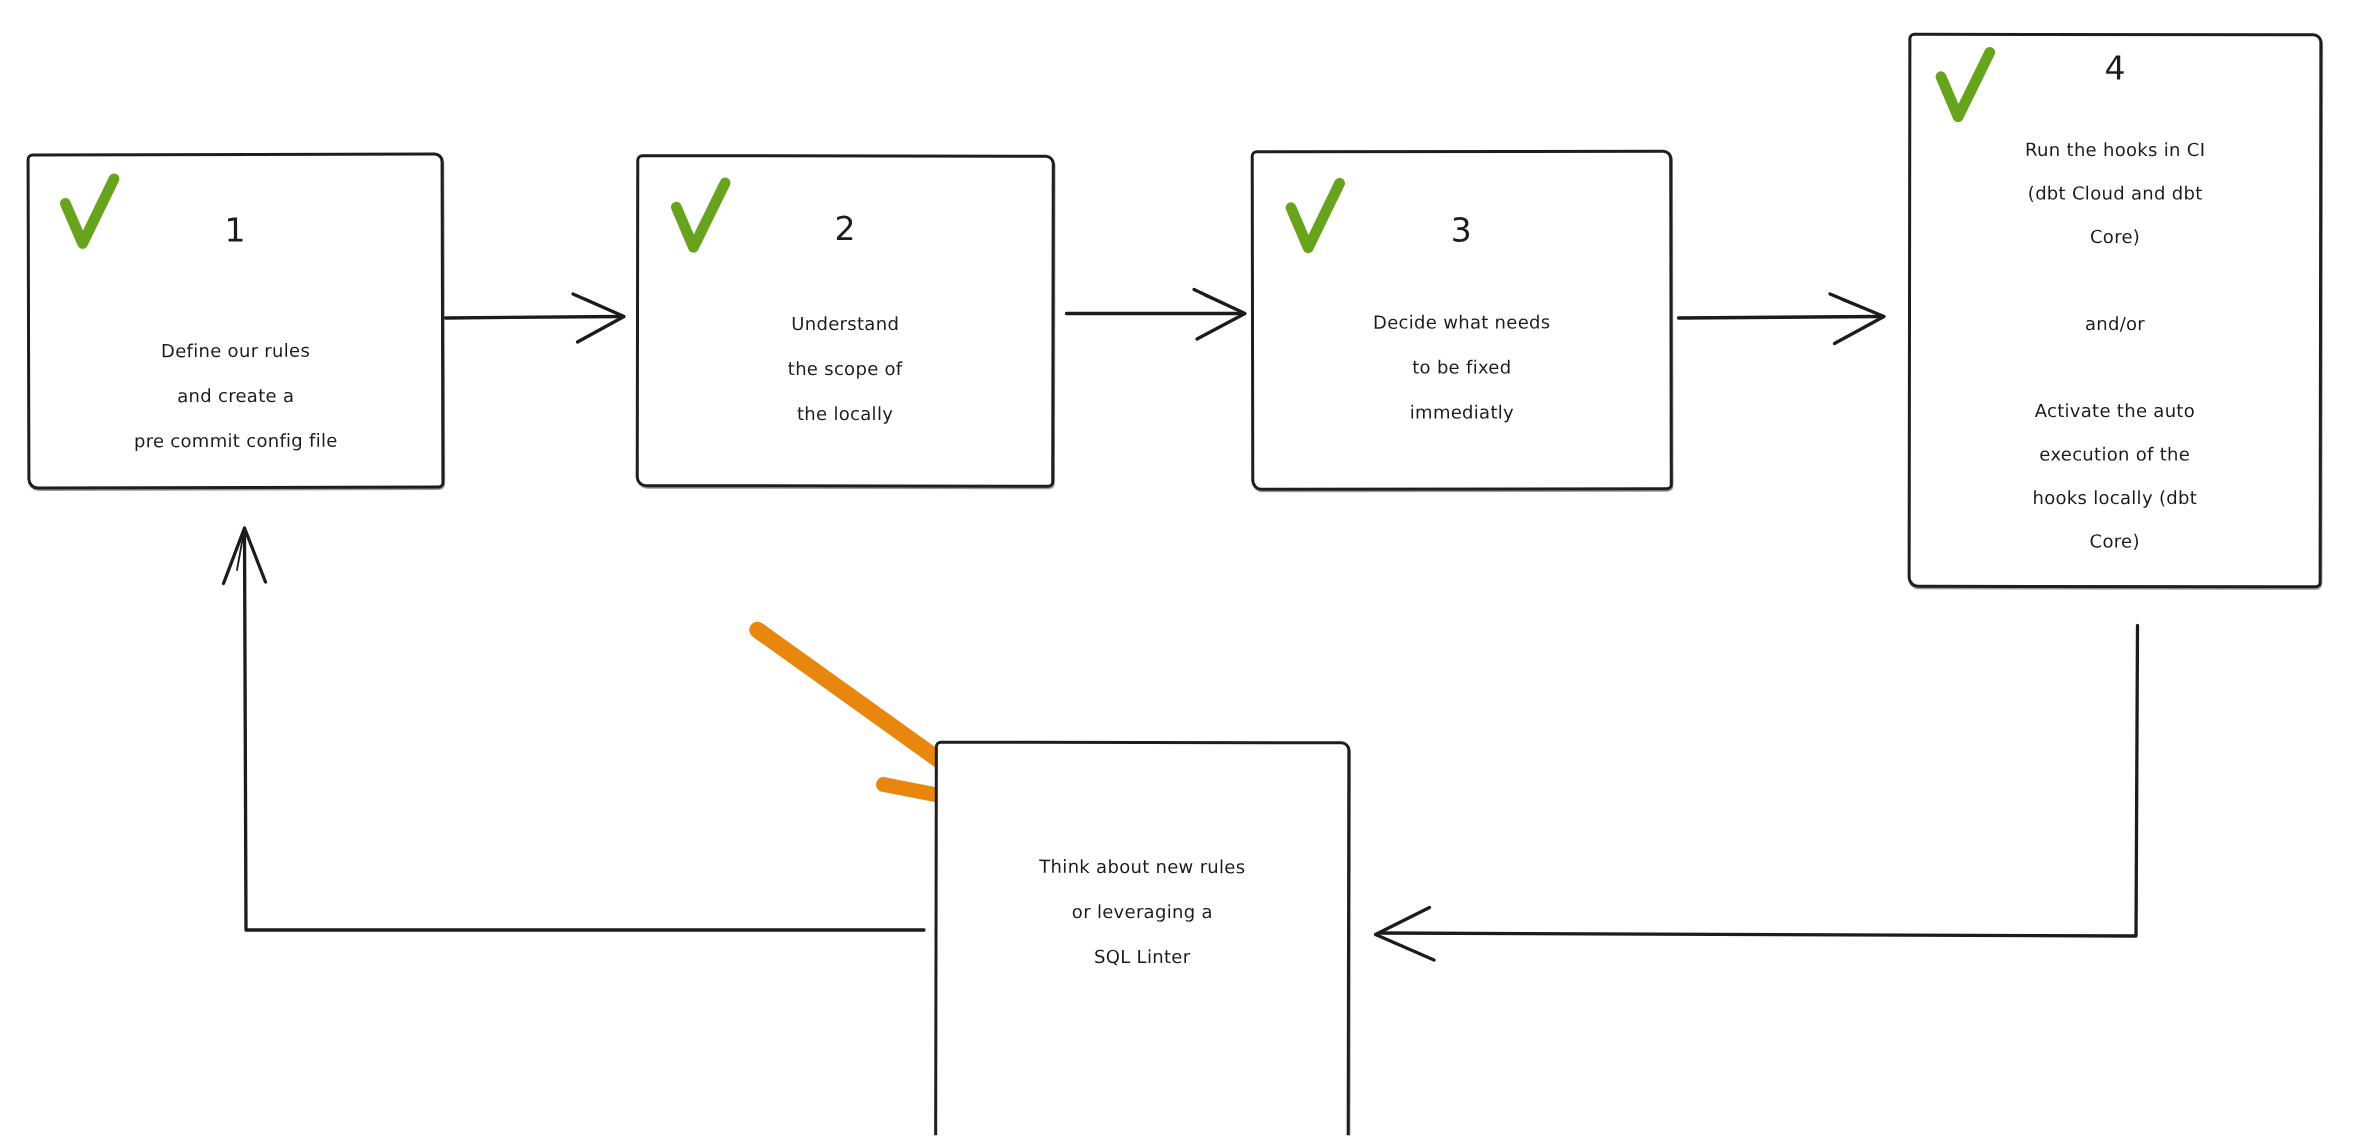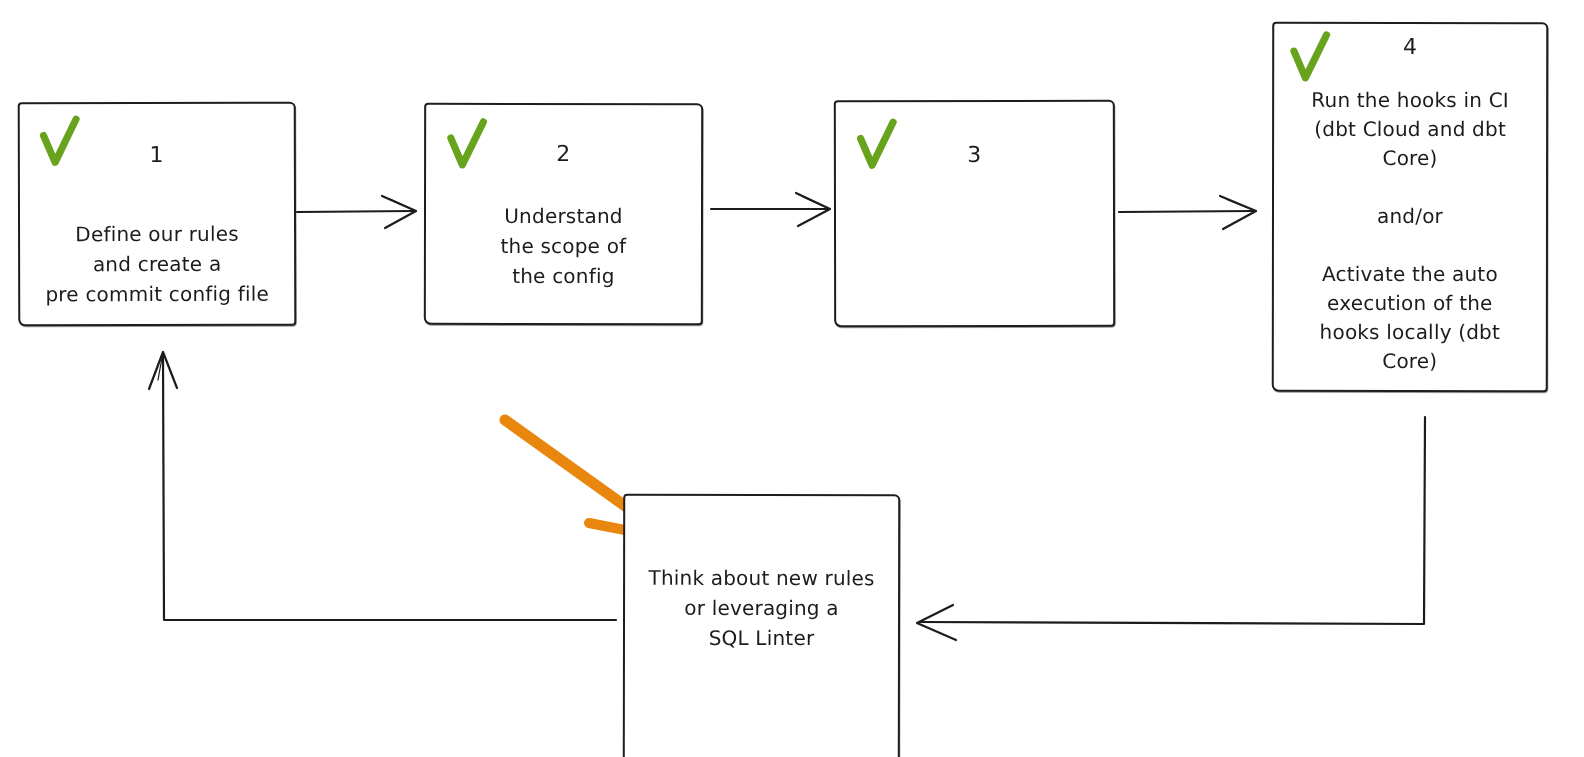--- a/index.html
+++ b/index.html
@@ -53,21 +53,21 @@
   .b1 .num { top: 38px; }
   .b2 .num { top: 36px; }
   .b3 .num { top: 40px; }
   .b4 .num { top: 10px; }
 
   .box-text {
     position: absolute;
     left: 4px; right: 4px;
     text-align: center;
     white-space: pre-line;
-    font-size: 20px;
+    font-size: 12px;
     line-height: 30px;
     letter-spacing: 0.2px;
   }
   .b1 .box-text { top: 95px; margin-top: 20px; }
   .b2 .box-text { top: 96px; }
   .b3 .box-text { top: 98px; }
   .b4 .box-text { top: 62px; line-height: 29px; }
   .b5 .box-text { top: 67px; }
 </style>
 </head>
@@ -123,28 +123,31 @@
 pre commit config file</div>
   </div>
 
   <div class="box b2">
     <svg class="check" viewBox="0 0 46 60">
       <path d="M 6 24 L 18 52 L 40 7" fill="none" stroke-width="7.5" stroke-linecap="round" stroke-linejoin="round" stroke="#67a31c"></path>
     </svg>
     <span class="num">2</span>
     <div class="box-text">Understand
 the scope of
-the config</div>
+the locally</div>
   </div>
 
   <div class="box b3">
     <svg class="check" viewBox="0 0 46 60">
       <path d="M 6 24 L 18 52 L 40 7" fill="none" stroke-width="7.5" stroke-linecap="round" stroke-linejoin="round" stroke="#67a31c"></path>
     </svg>
     <span class="num">3</span>
+    <div class="box-text">Decide what needs
+to be fixed
+immediatly</div>
   </div>
 
   <div class="box b4">
     <svg class="check" viewBox="0 0 46 60">
       <path d="M 6 24 L 18 52 L 40 7" fill="none" stroke-width="7.5" stroke-linecap="round" stroke-linejoin="round" stroke="#67a31c"></path>
     </svg>
     <span class="num">4</span>
     <div class="box-text">Run the hooks in CI
 (dbt Cloud and dbt
 Core)

